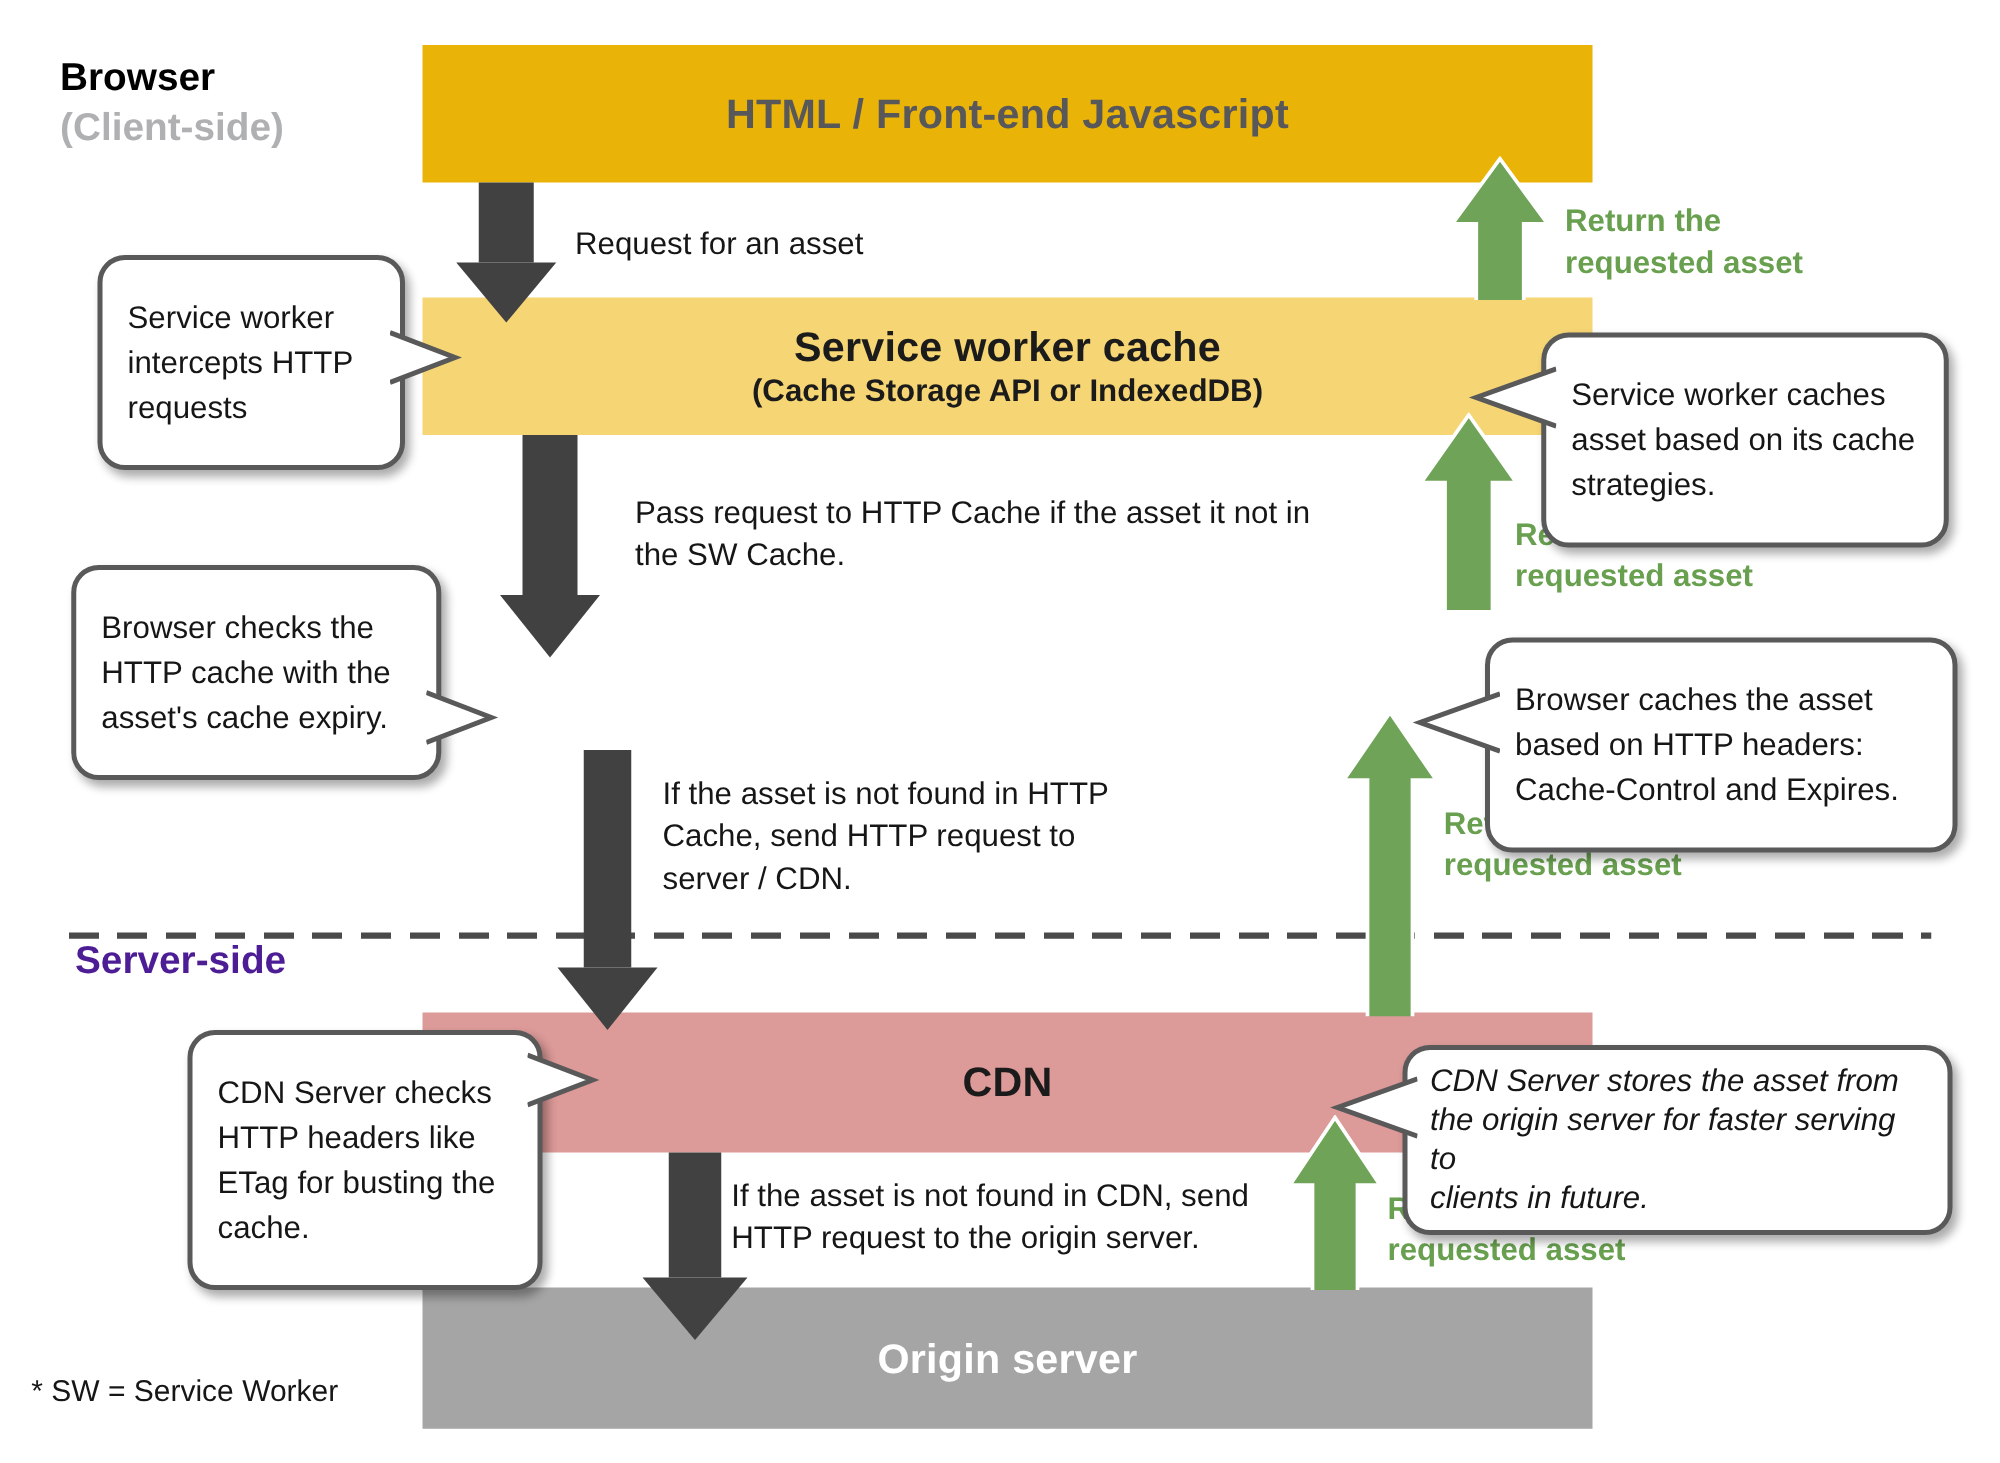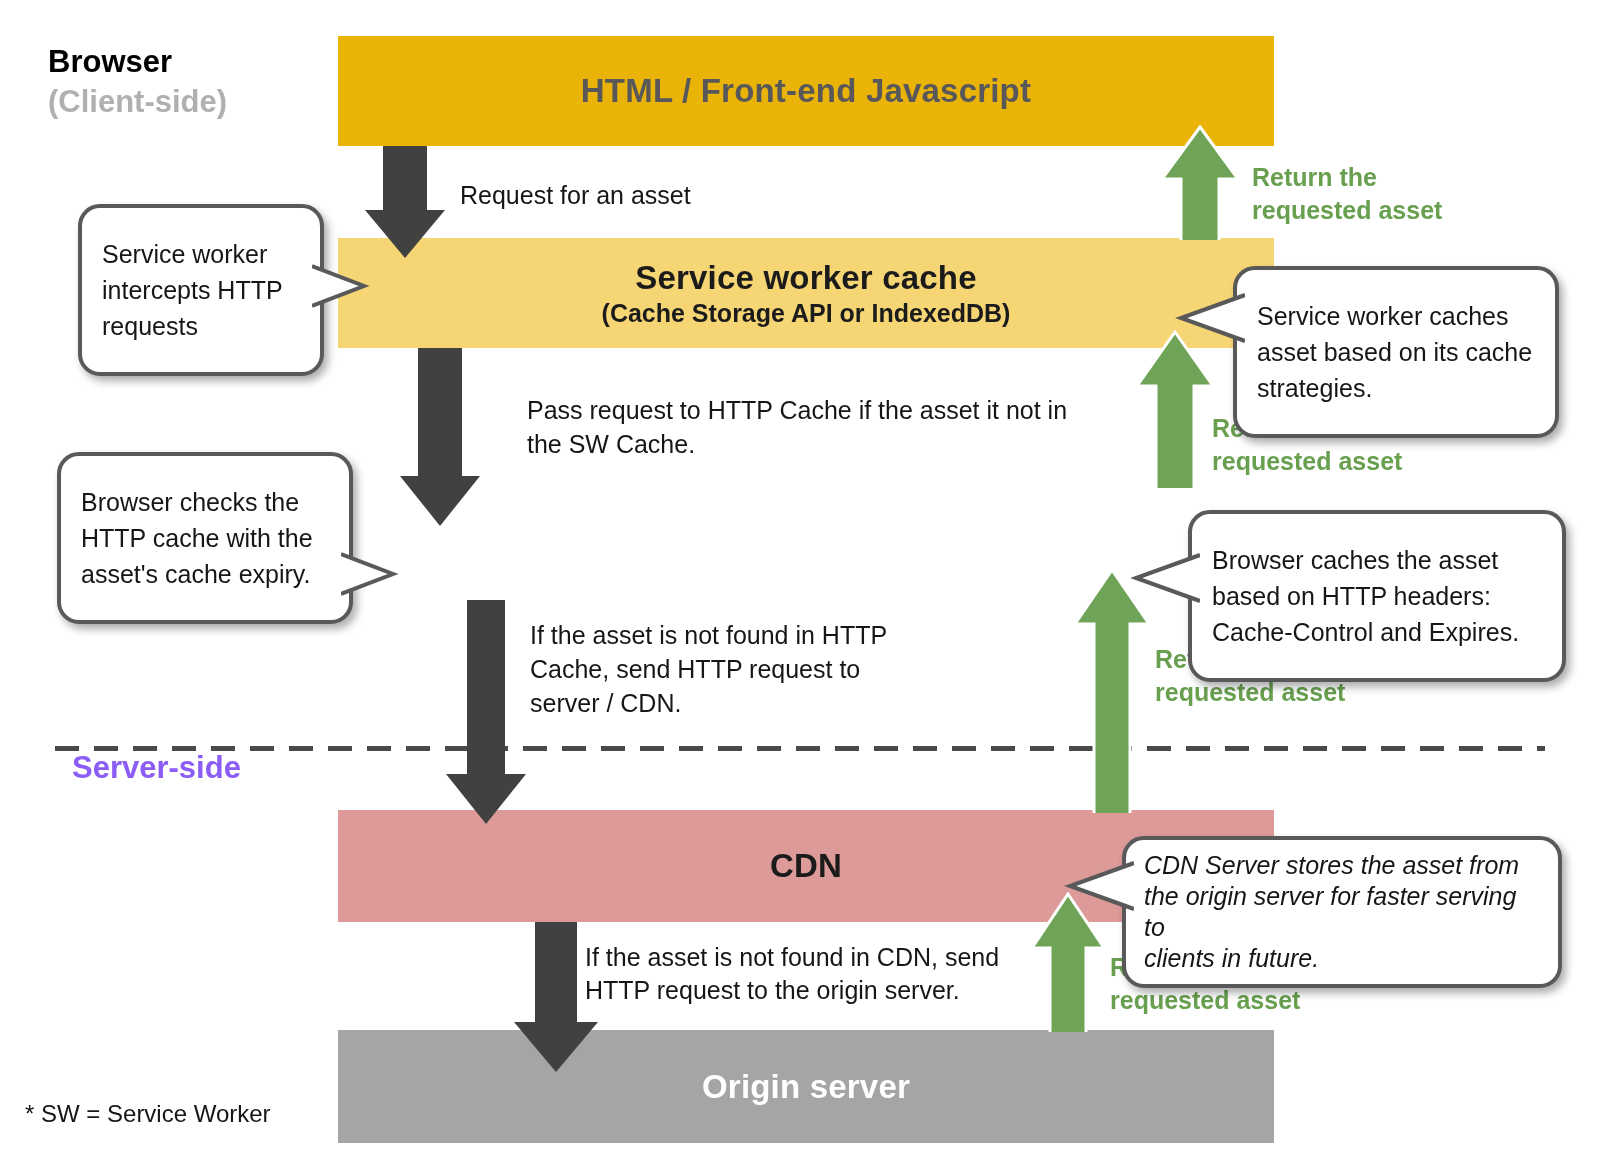--- a/index.html
+++ b/index.html
@@ -20,21 +20,21 @@
   .bar-sw{top:238px;height:110px;background:#F6D574;}
   .bar-http{top:487px;height:113px;background:#79A3D7;}
   .bar-cdn{top:810px;height:112px;background:#DC9A98;}
   .bar-origin{top:1030px;height:113px;background:#A5A5A5;}
   .bar-origin .bar-title{color:#ffffff;}
   
   .side-label{position:absolute;font-weight:bold;font-size:31px;line-height:40px;z-index:2;}
   .client-label{left:48px;top:42px;}
   .client-label .l1{color:#000000;display:block;}
   .client-label .l2{color:#AEB0B2;display:block;}
-  .server-label{left:72px;top:748px;color:#8b5cf6;}
+  .server-label{left:60px;top:748px;color:#4c1d95;}
   .footnote{position:absolute;left:25px;top:1100px;font-size:24px;color:#161616;z-index:2;}
   
   .divider{
     position:absolute;left:55px;top:746px;width:1490px;height:5px;z-index:1;
     background:repeating-linear-gradient(90deg,#4A4A4A 0 24px,transparent 24px 39px);
   }
   
   .barrow{position:absolute;z-index:2;}
   .barrow .shaft{background:#414141;}
   .barrow .head{width:0;height:0;}
@@ -48,21 +48,21 @@
   .arrow-a3 .shaft{margin-left:21px;width:38px;height:174px;}
   .arrow-a3 .head{border-left:40px solid transparent;border-right:40px solid transparent;border-top:50px solid #414141;}
   .arrow-a4{left:514px;top:922px;}
   .arrow-a4 .shaft{margin-left:21px;width:42px;height:100px;}
   .arrow-a4 .head{border-left:42px solid transparent;border-right:42px solid transparent;border-top:50px solid #414141;}
   
   .garrow{position:absolute;z-index:2;}
   
   .flow-text{position:absolute;font-size:25px;line-height:34px;white-space:pre-line;z-index:2;color:#161616;}
   .t1{left:460px;top:178px;}
-  .t2{left:527px;top:393px;}
+  .t2{left:508px;top:393px;}
   .t3{left:530px;top:618px;}
   .t4{left:585px;top:941px;line-height:33px;}
   .green-label{position:absolute;font-size:25px;line-height:33px;font-weight:bold;color:#68A04F;white-space:pre-line;z-index:2;}
   .g1{left:1252px;top:161px;}
   .g2{left:1212px;top:412px;}
   .g3{left:1155px;top:643px;}
   .g4{left:1110px;top:951px;}
   
   .callout{
     position:absolute;background:#fff;border:4px solid #595959;border-radius:22px;
@@ -165,20 +165,29 @@
 requests</div>
   </div>
   <div class="callout c-http-left">
     <svg class="tail tail-right" style="top:95px" width="58" height="46">
       <path d="M0,3 L52,23 L0,43" fill="#ffffff" stroke="#595959" stroke-width="4"></path>
     </svg>
     <div class="callout-text">Browser checks the
 HTTP cache with the
 asset's cache expiry.</div>
   </div>
+  <div class="callout c-cdn-left">
+    <svg class="tail tail-right" style="top:13px" width="58" height="46">
+      <path d="M0,3 L52,23 L0,43" fill="#ffffff" stroke="#595959" stroke-width="4"></path>
+    </svg>
+    <div class="callout-text">CDN Server checks
+HTTP headers like
+ETag for busting the
+cache.</div>
+  </div>
 
   <div class="callout c-sw-right">
     <svg class="tail tail-left" style="top:22px" width="70" height="52">
       <path d="M70,3 L6,26 L70,49" fill="#ffffff" stroke="#595959" stroke-width="4"></path>
     </svg>
     <div class="callout-text">Service worker caches
 asset based on its cache
 strategies.</div>
   </div>
   <div class="callout c-http-right">

